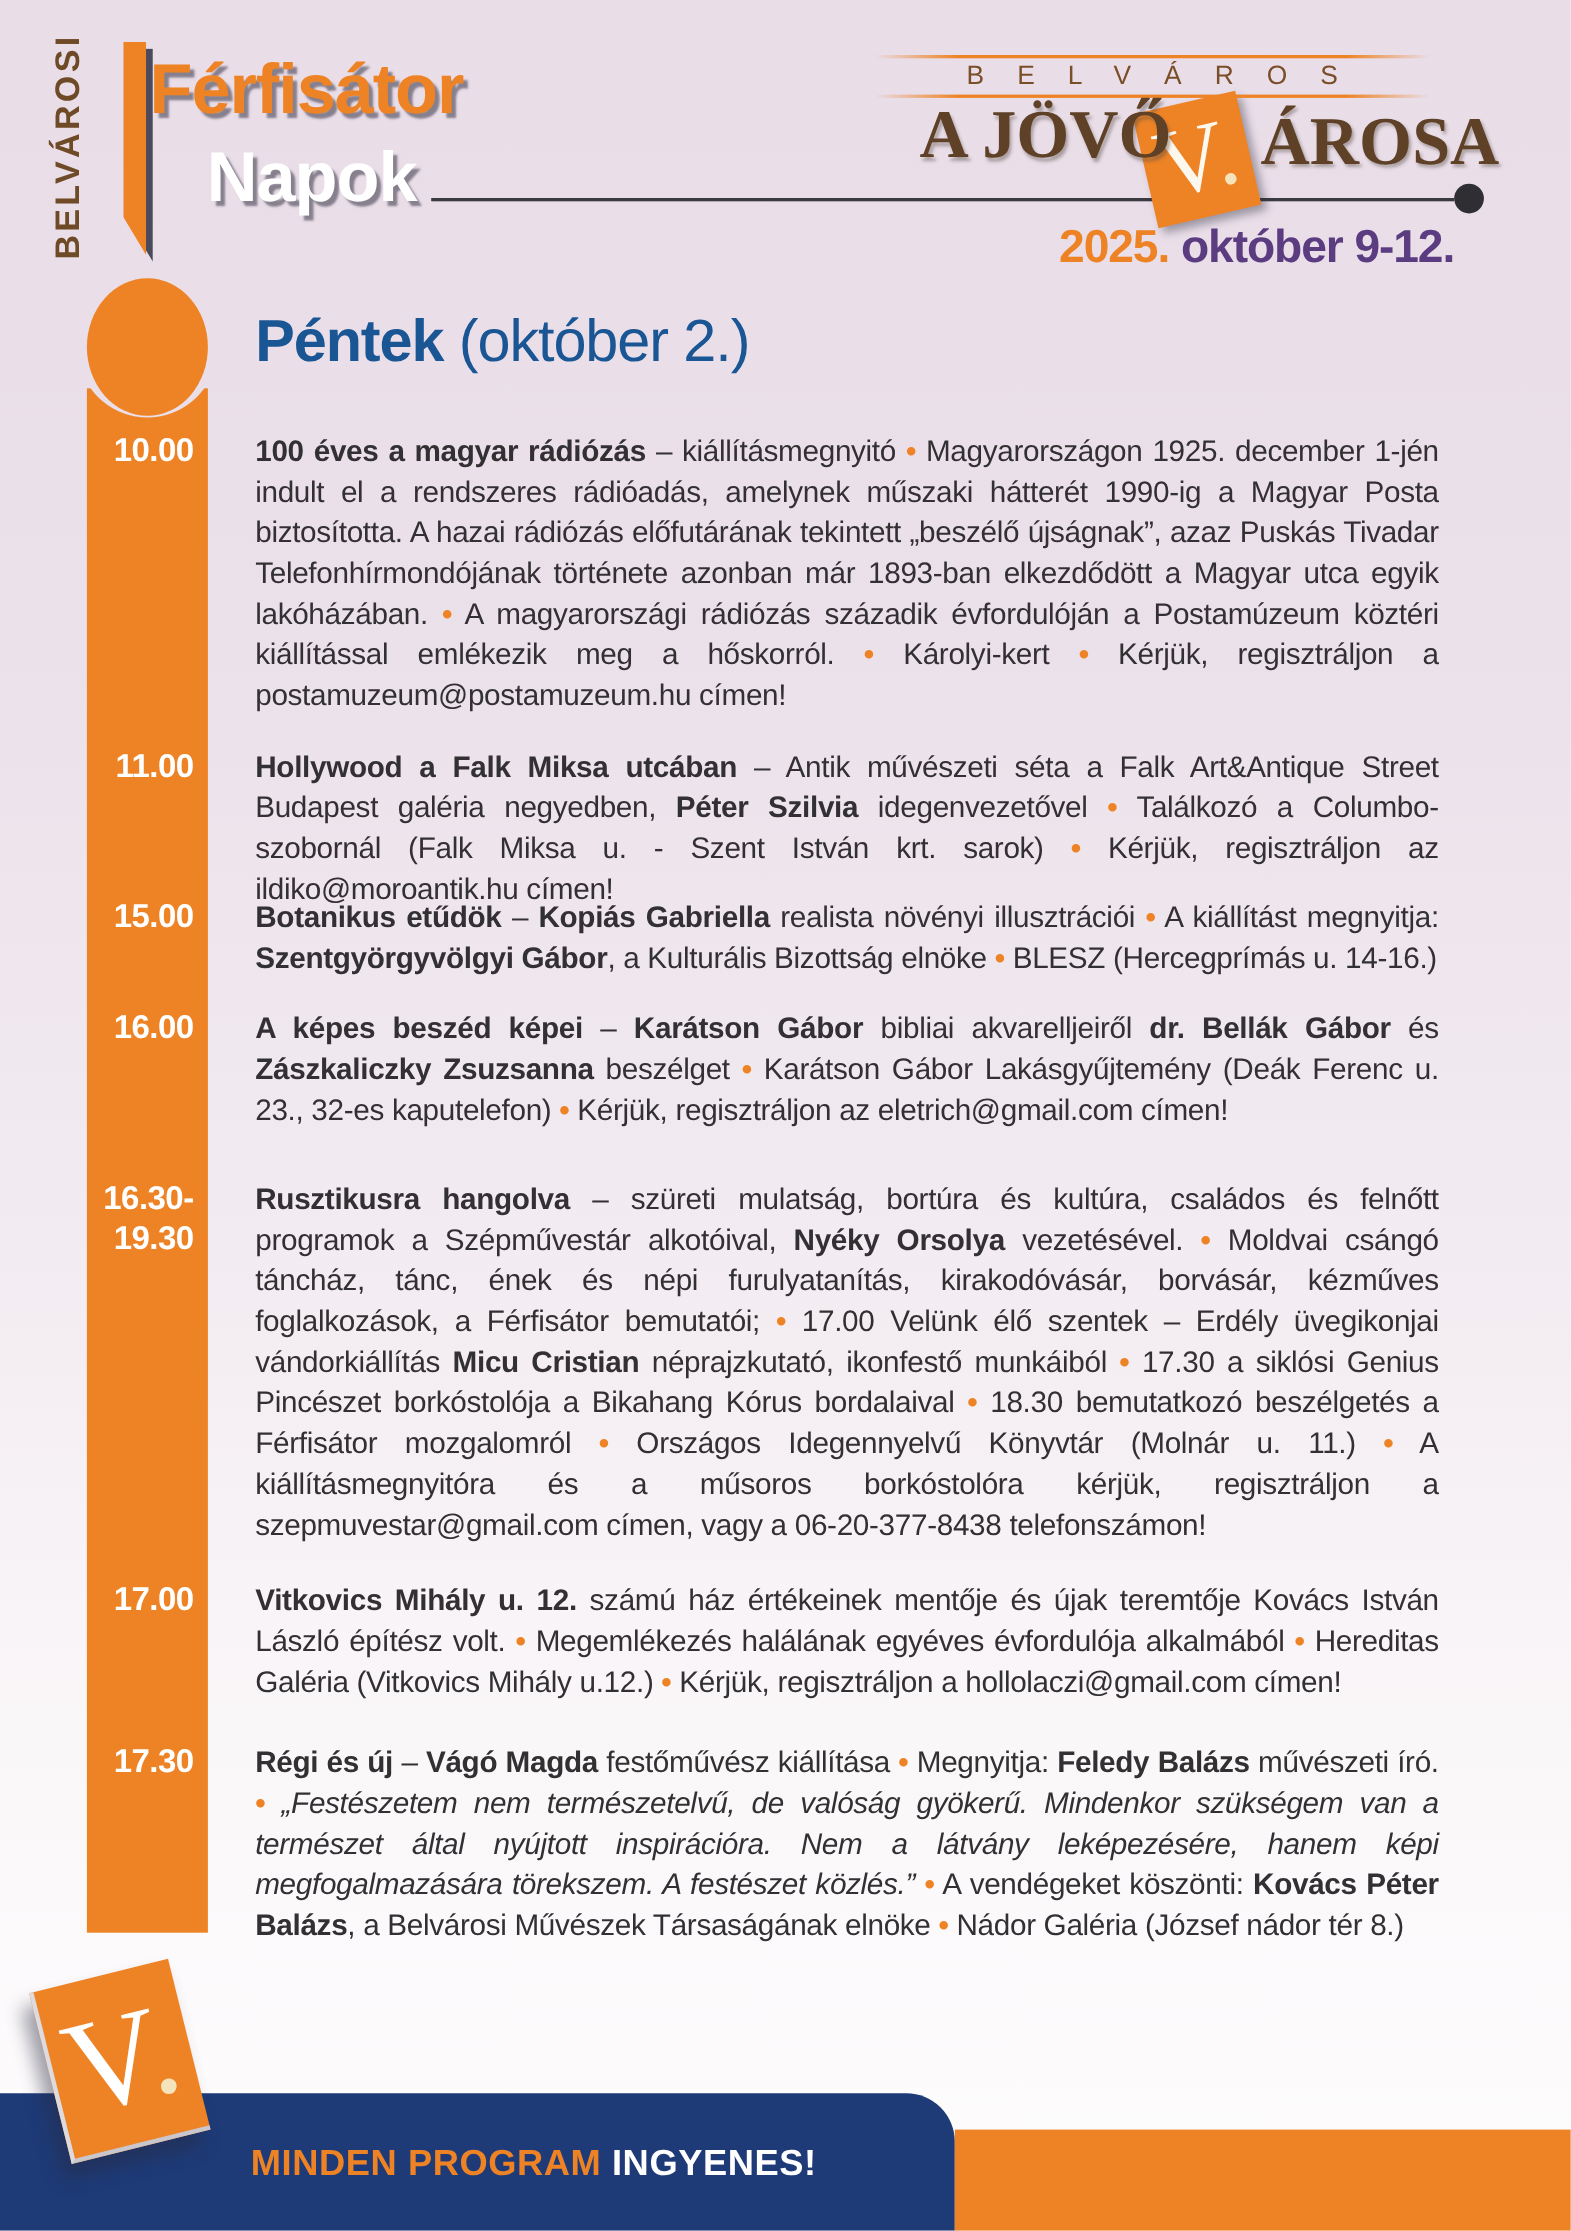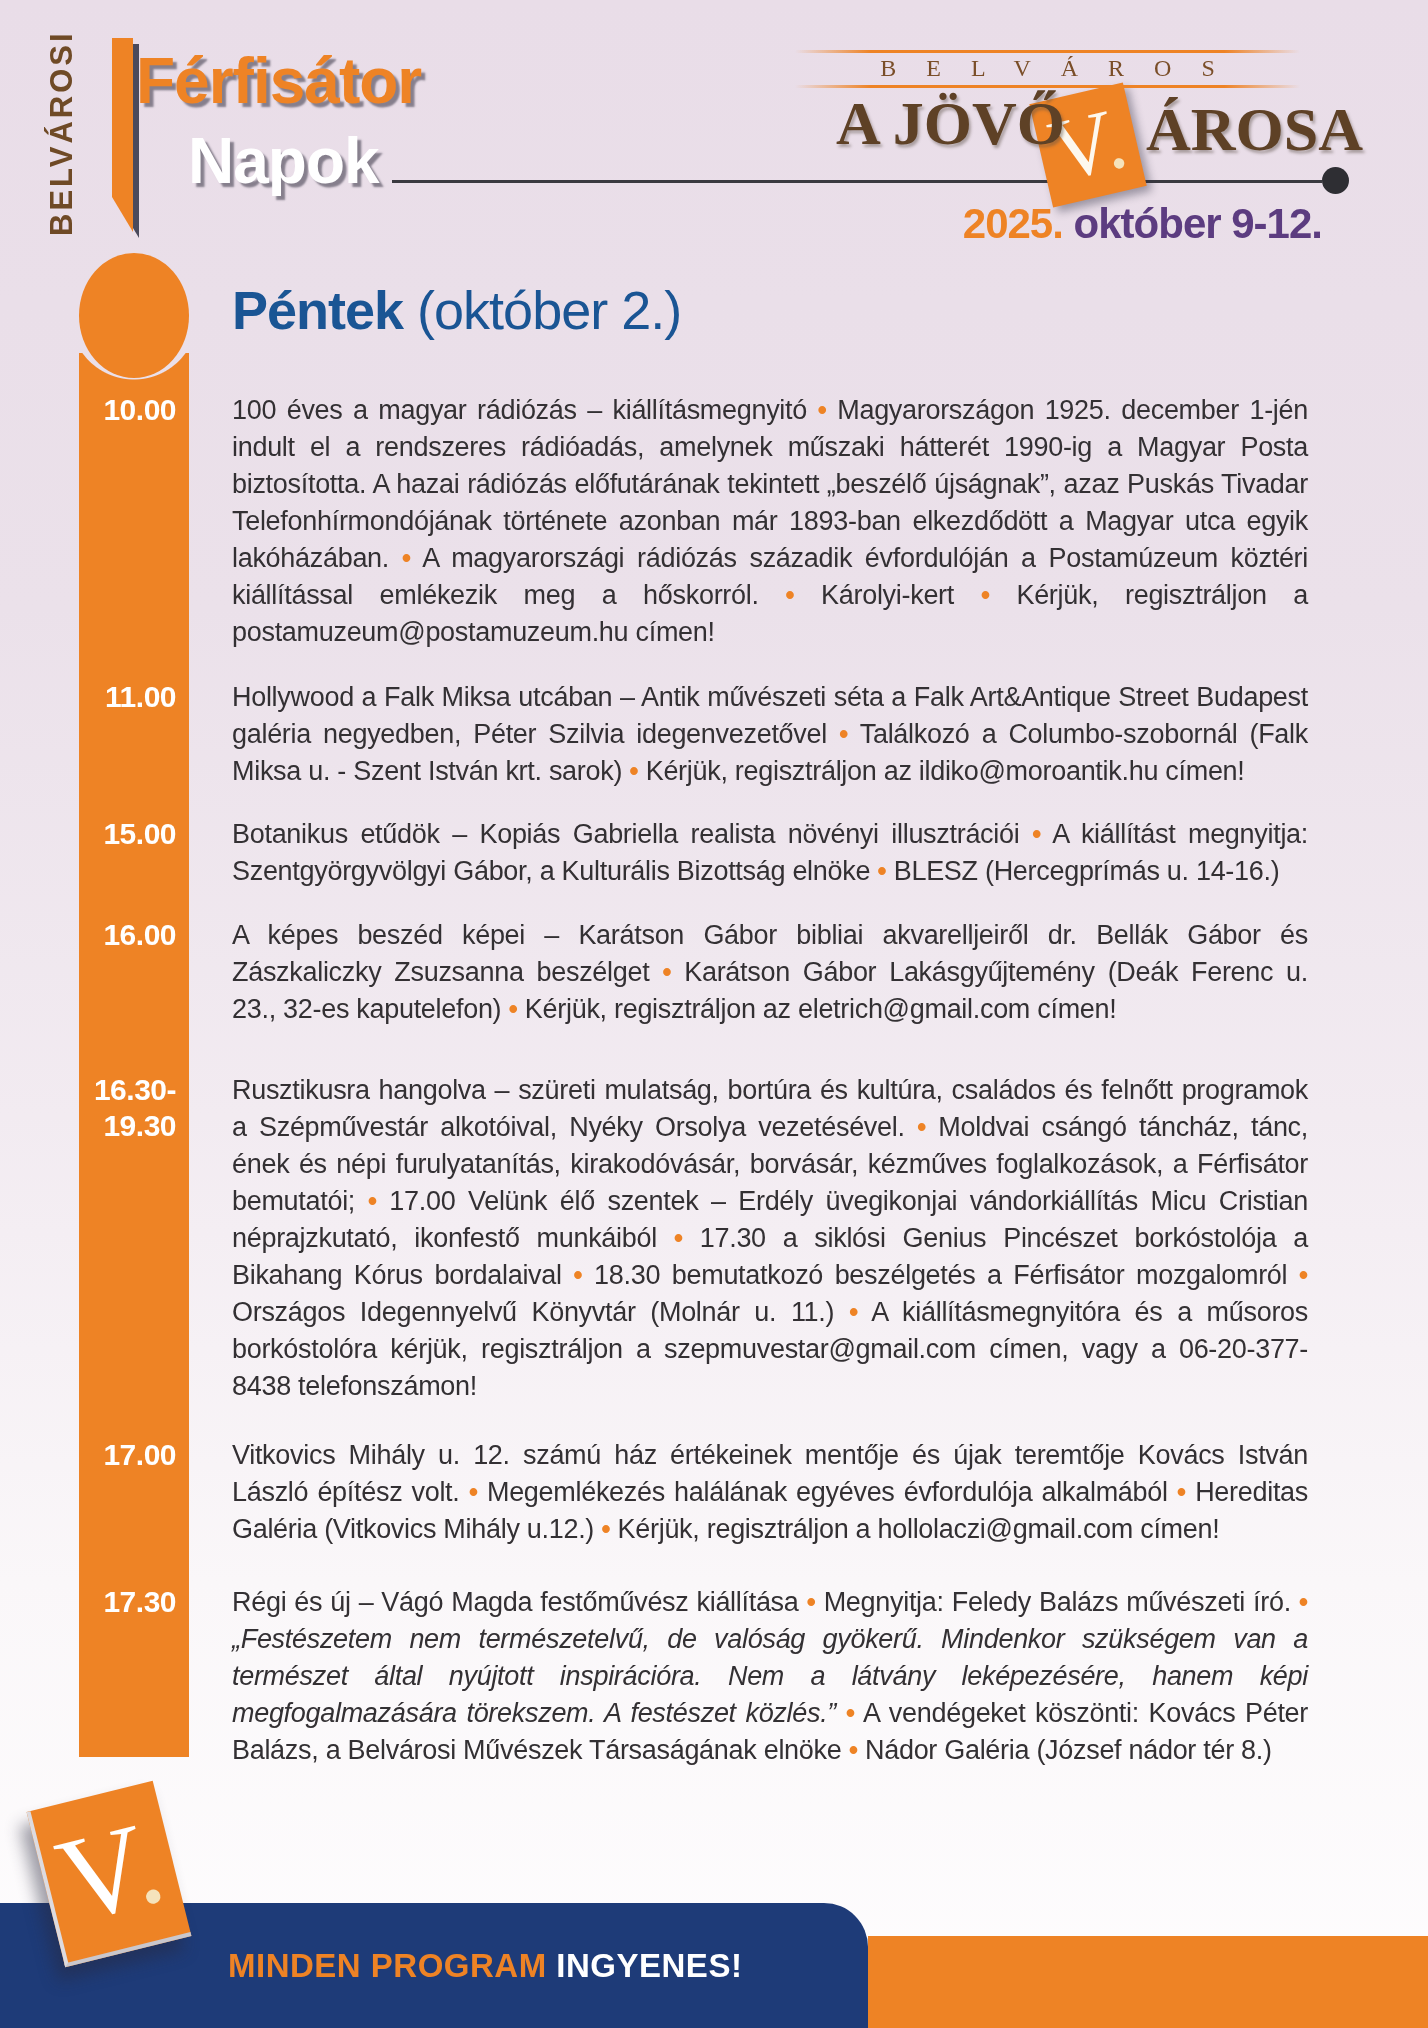--- a/index.html
+++ b/index.html
@@ -23,21 +23,21 @@
   .logo-line1{left:136px;top:44px;font-size:64px;font-weight:bold;letter-spacing:-1px;
     color:#ee8325;text-shadow:4px 4px 2px rgba(100,95,110,.75);}
   .logo-line2{left:188px;top:124px;font-size:64px;font-weight:bold;letter-spacing:-1px;
     color:#ffffff;text-shadow:4px 4px 2px rgba(100,95,110,.75);}
   .rule{left:392px;top:180px;width:930px;height:3px;background:#3a3a40;z-index:1;}
   .rule-dot{left:1322px;top:167px;width:27px;height:27px;border-radius:50%;background:#2e2e33;z-index:1;}
 
   
   .city-top{left:795px;top:50px;width:505px;text-align:center;z-index:3;}
   .city-top .bar{height:3px;background:linear-gradient(90deg,rgba(238,131,37,0),#ee8325 15%,#ee8325 85%,rgba(238,131,37,0));}
-  .city-top .word{font-family:Liberation Serif, serif;font-size:24px;color:#7a4e28;
+  .city-top .word{font-family:Liberation Sans, sans-serif;font-size:24px;color:#7a4e28;
     letter-spacing:30px;text-indent:30px;padding:2px 0 3px 0;}
   .city-left{left:836px;top:88px;font-family:"Liberation Serif",serif;font-size:62px;font-weight:bold;
     color:#5e4126;text-shadow:2px 3px 3px rgba(90,80,70,.45);z-index:3;}
   .city-right{left:1146px;top:94px;font-family:"Liberation Serif",serif;font-size:62px;font-weight:bold;
     color:#5e4126;text-shadow:2px 3px 3px rgba(90,80,70,.45);z-index:3;}
   .v-square{left:1040px;top:92px;width:96px;height:106px;background:#ee8325;transform:rotate(-13deg);
     box-shadow:4px 6px 8px rgba(40,40,60,.4);z-index:2;display:flex;align-items:center;justify-content:center;}
   .v-square .v{font-family:"Liberation Serif",serif;font-size:88px;color:#fdf8ee;line-height:1;}
   .v-square .v i{font-style:normal;color:#f5e3bc;}
   .date-line{left:940px;top:200px;width:362px;text-align:right;font-size:42px;font-weight:bold;letter-spacing:-1px;margin-left:20px;}
@@ -51,21 +51,21 @@
   
   .time-circle{left:79px;top:253px;width:110px;height:125px;border-radius:50%;background:#ee8325;}
   .time-bar{left:79px;top:353px;width:110px;height:1404px;
     background:radial-gradient(circle 64px at 55px -37px,rgba(0,0,0,0) 0 63px,#ee8325 64px);}
 
   .event-row{position:absolute;left:0;width:1428px;}
   .event-time{position:absolute;left:79px;width:97px;text-align:right;
     font-size:30px;font-weight:bold;color:#ffffff;line-height:36px;letter-spacing:-0.5px;}
   .event-text{position:absolute;left:232px;width:1076px;text-align:justify;
     font-size:27px;line-height:37px;color:#333033;letter-spacing:-0.3px;}
-  .event-text .seg-b{font-weight:normal;}
+  .event-text .seg-b{font-weight:bold;}
   .event-text .seg-i{font-style:italic;}
   .event-text .dot{color:#ee8325;font-weight:bold;}
 
   
   .banner-blue{left:0;top:1903px;width:868px;height:125px;background:#1e3b78;border-top-right-radius:44px;}
   .banner-orange{left:868px;top:1936px;width:560px;height:92px;background:#ee8325;}
   .banner-text{left:228px;top:1947px;font-size:33px;font-weight:bold;letter-spacing:.5px;z-index:4;}
   .banner-text .lft{color:#ee8325;}
   .banner-text .rgt{color:#ffffff;text-align:center;}
   .v-badge{left:44px;top:1794px;width:126px;height:156px;background:#ee8325;transform:rotate(-14deg);

